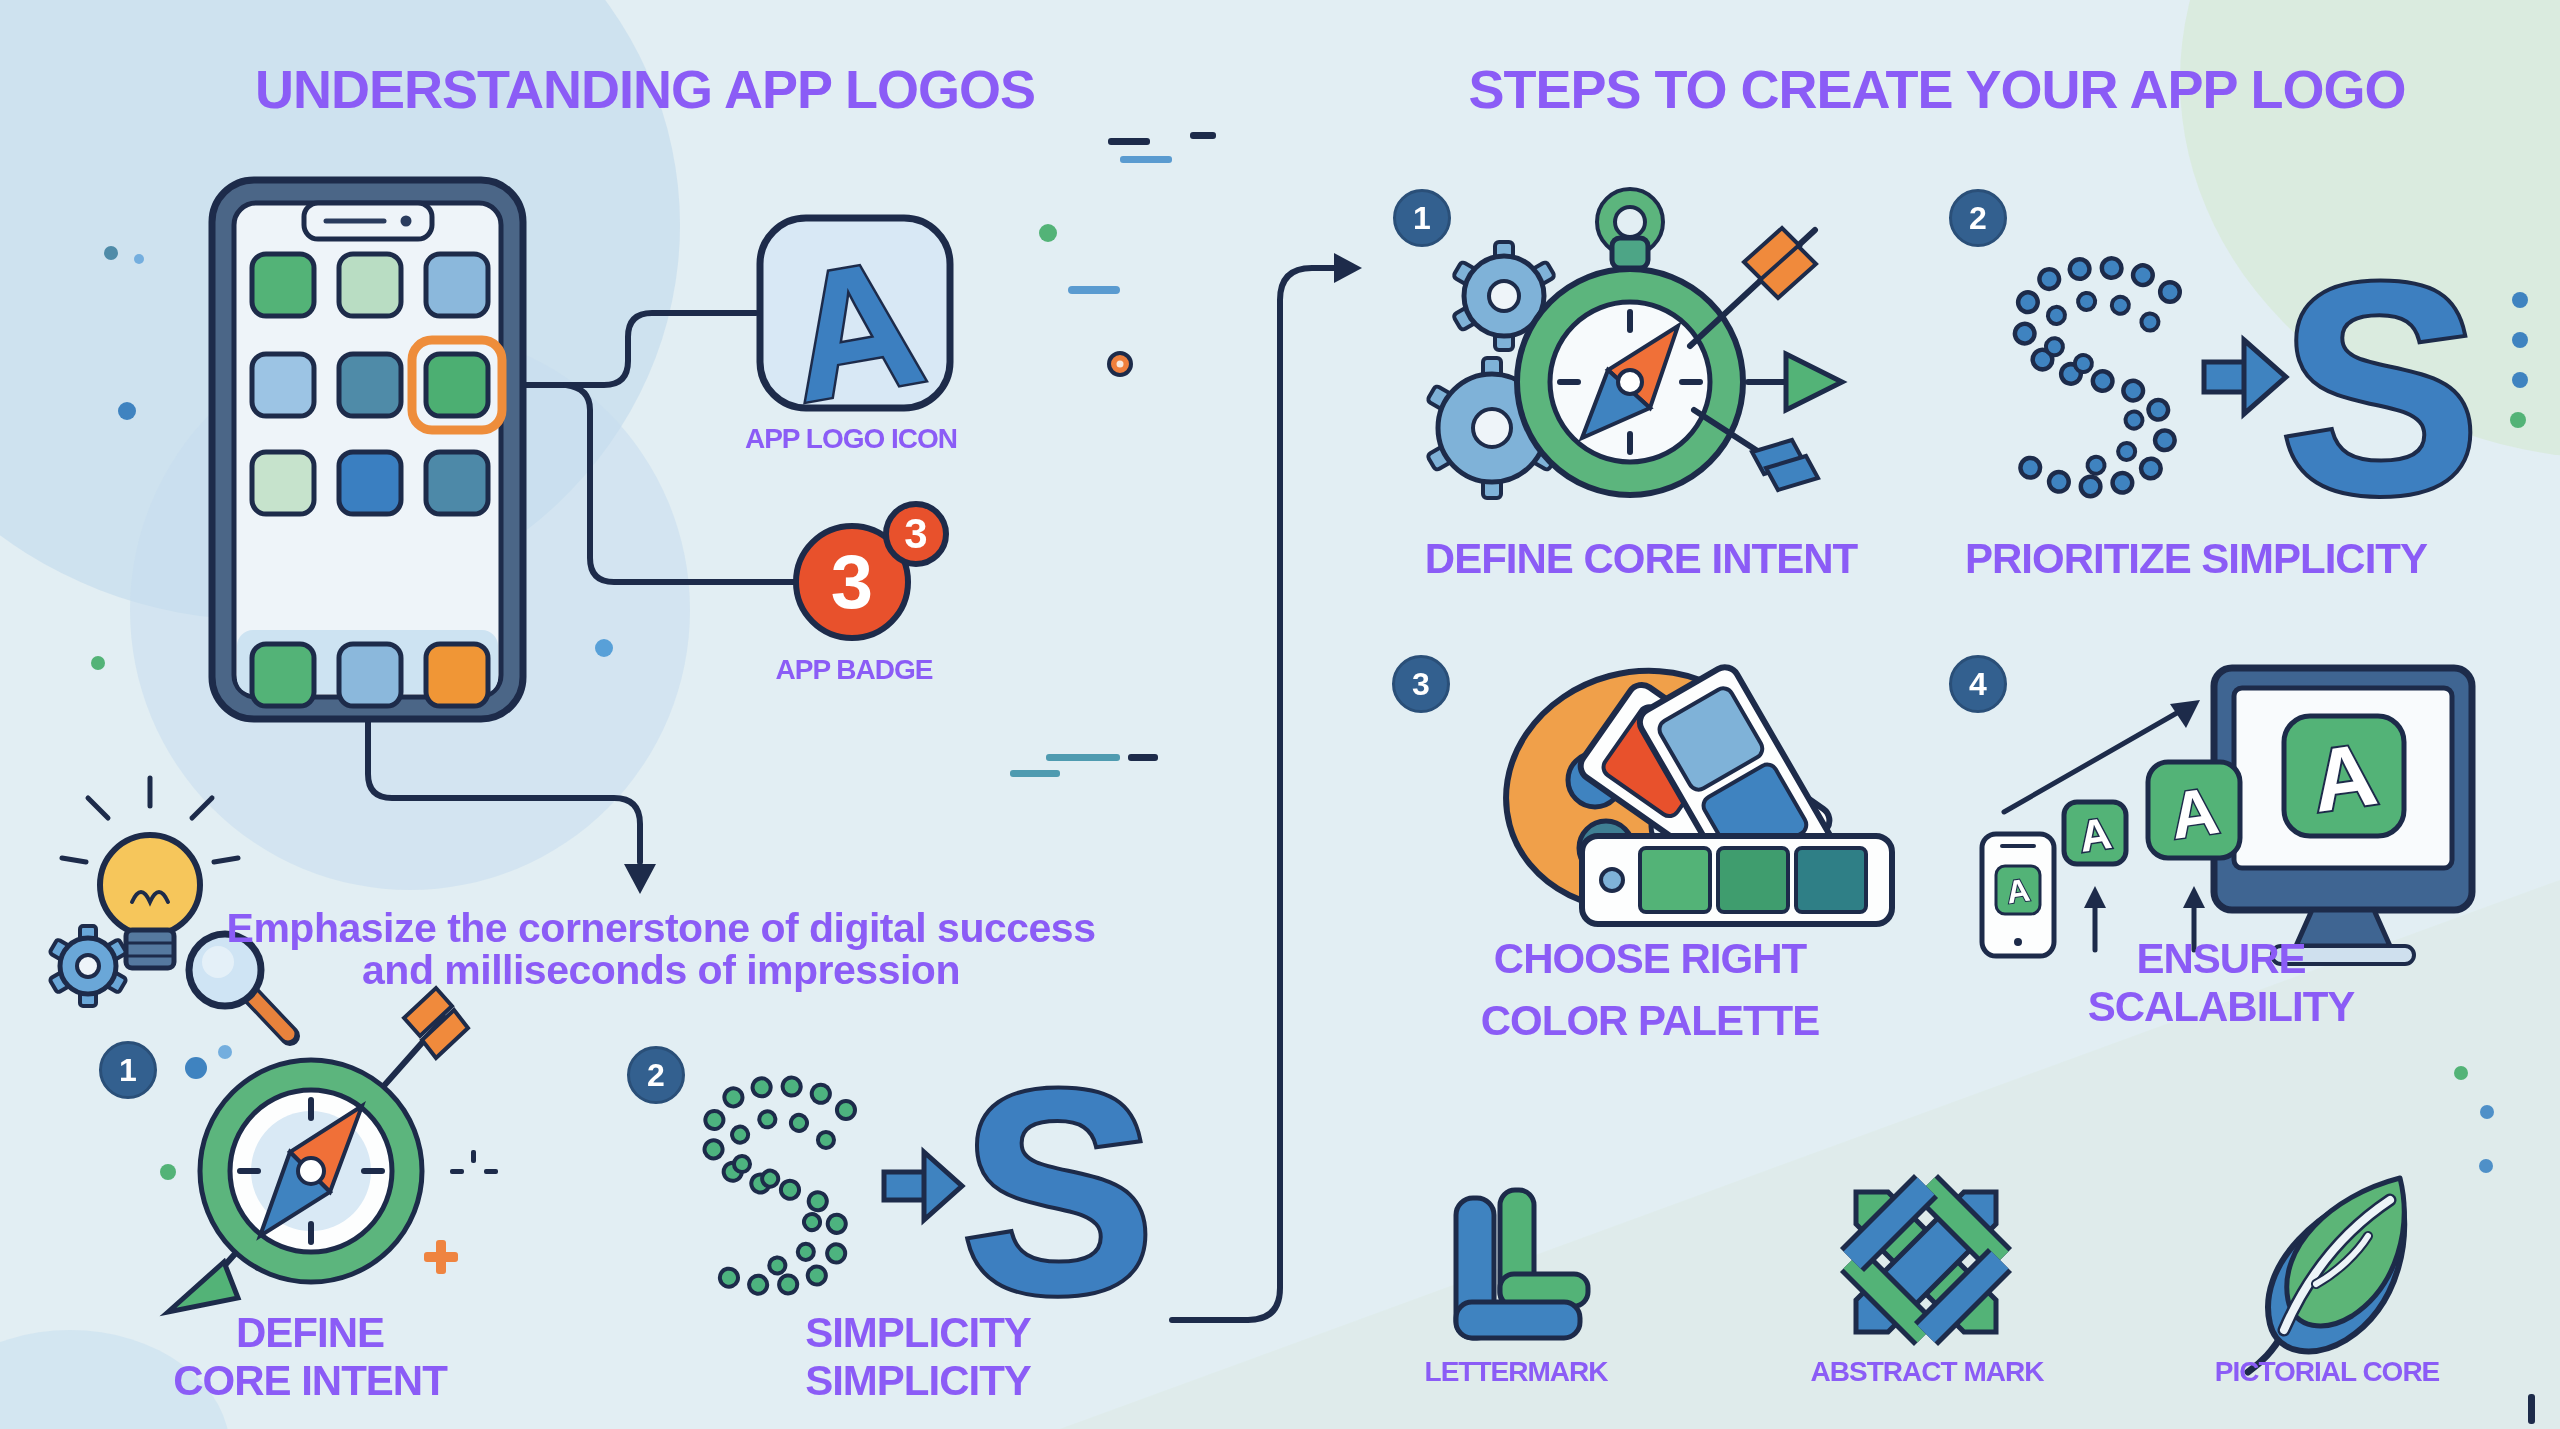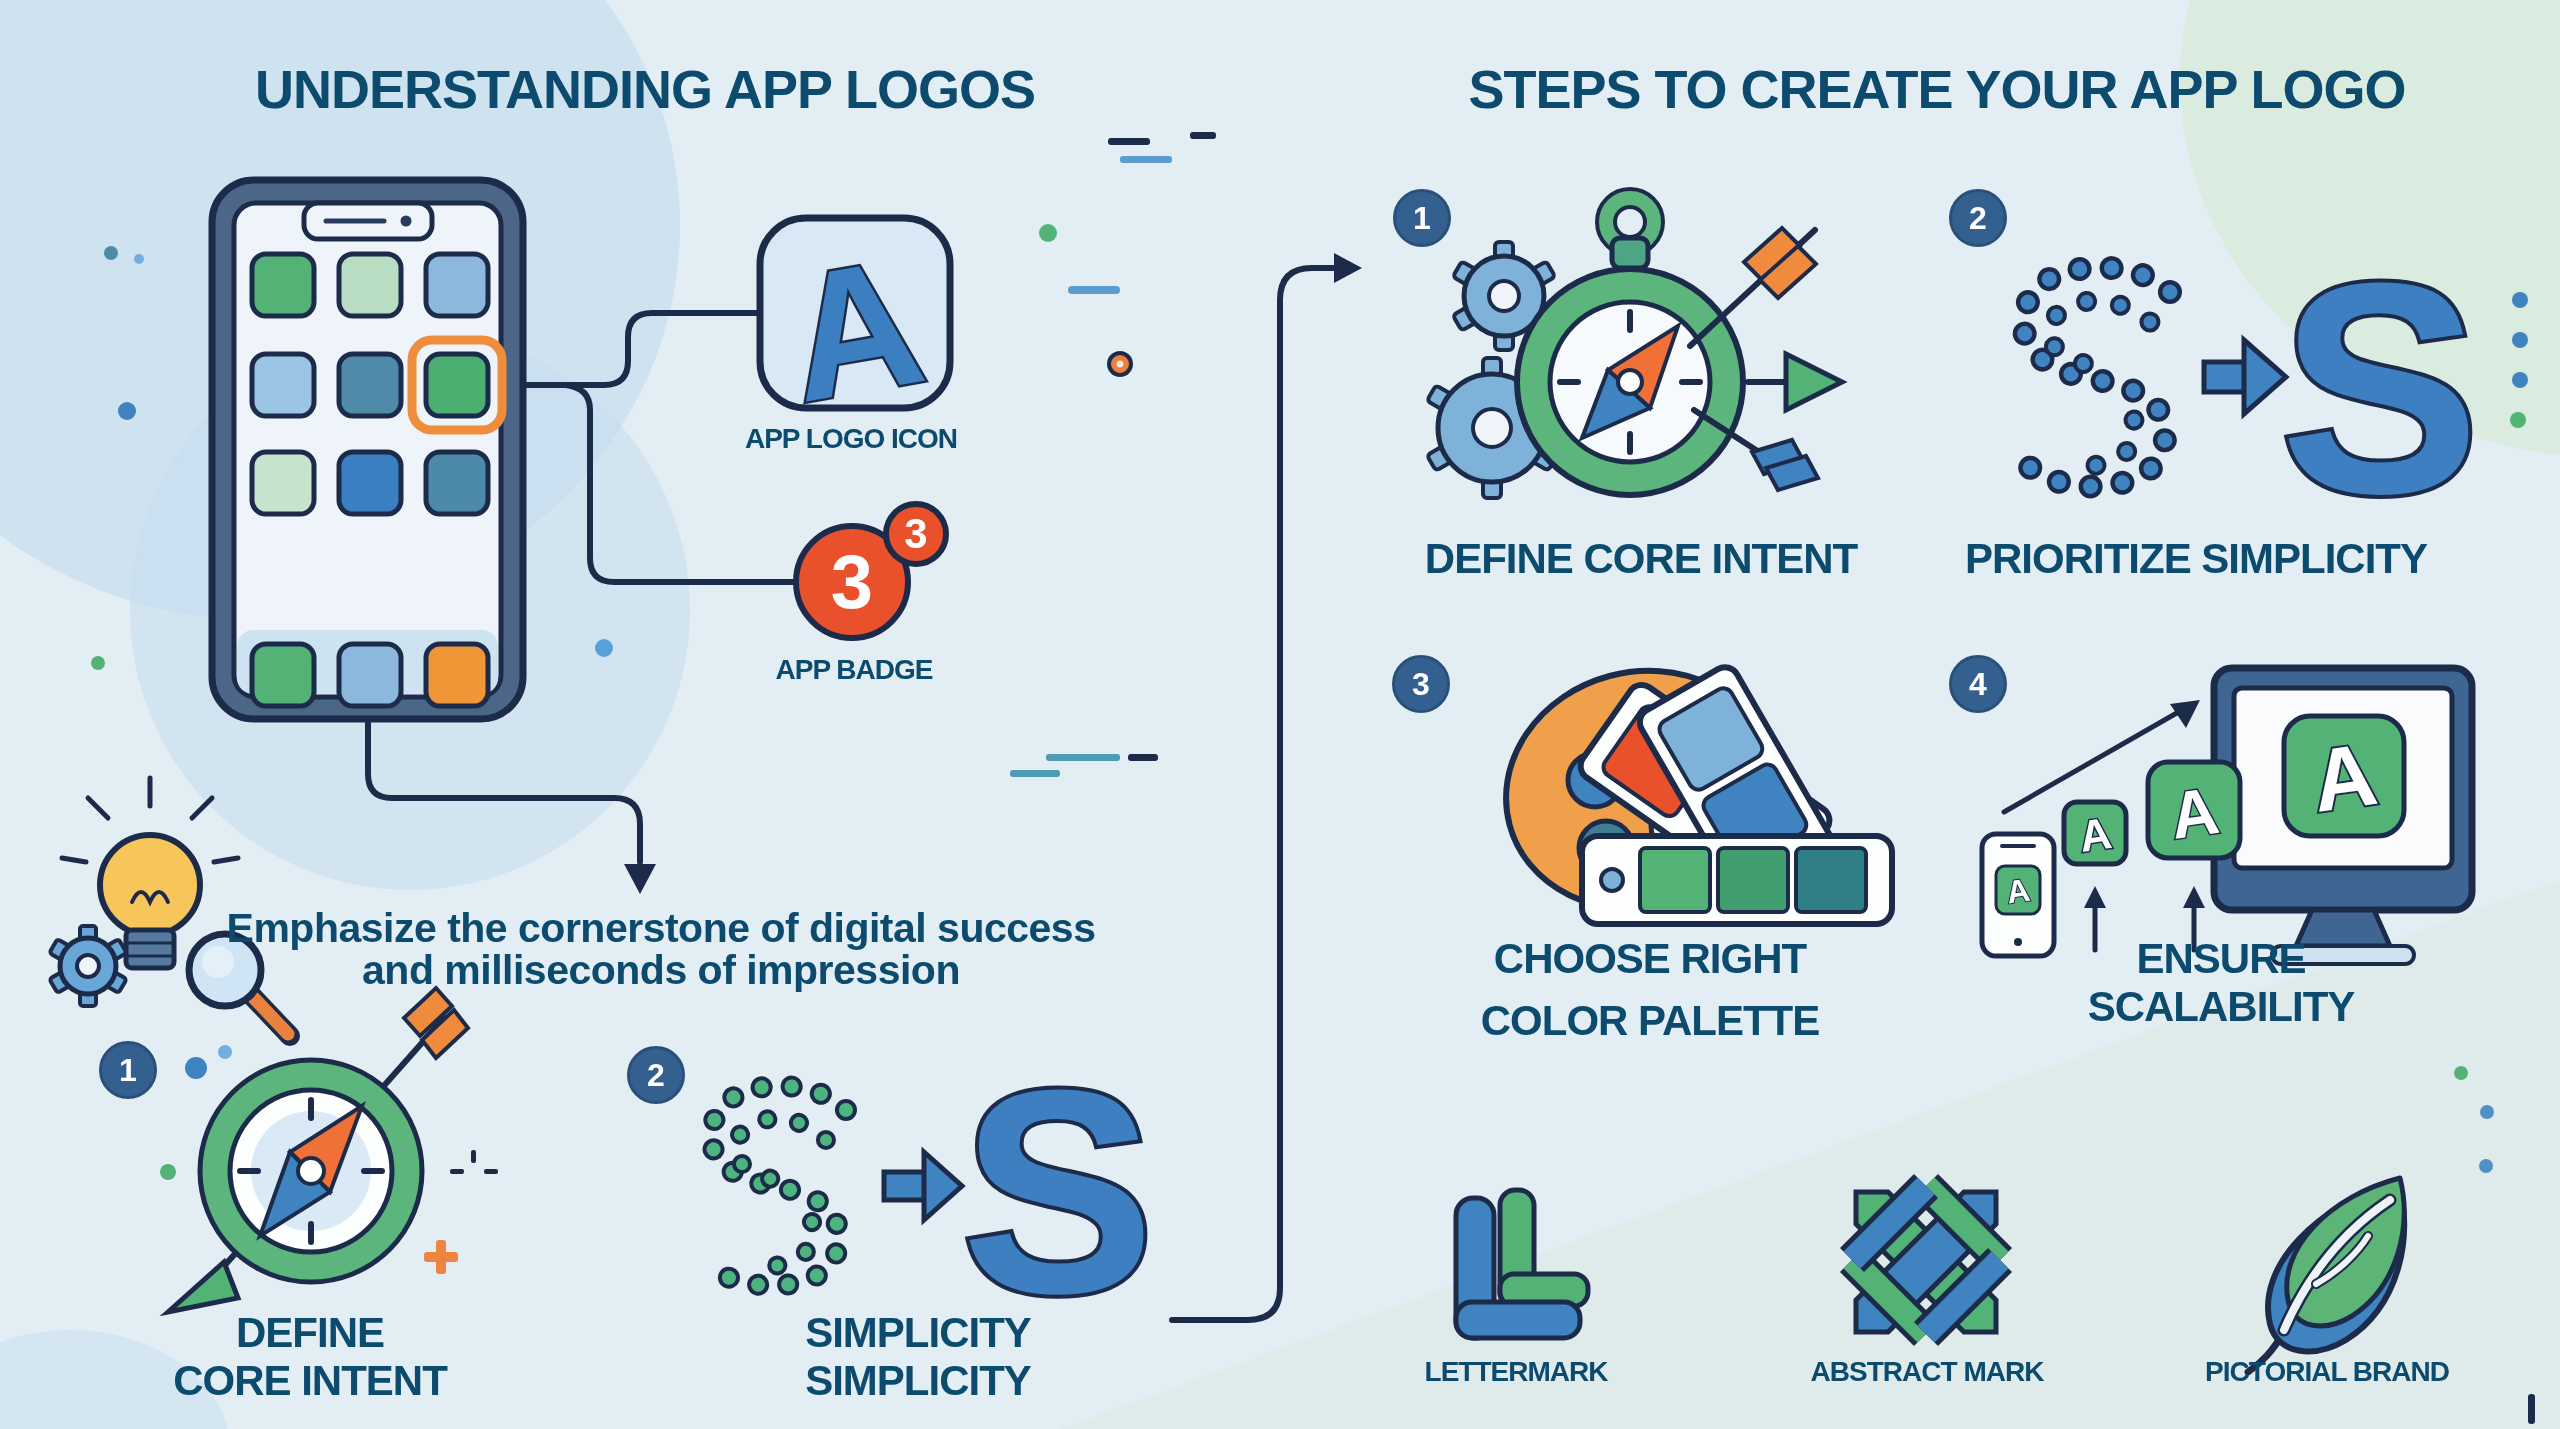--- a/index.html
+++ b/index.html
@@ -3,21 +3,21 @@
 <meta charset="utf-8">
 <style>
   html,body{margin:0;padding:0;background:#ffffff;}
   .stage{position:relative;width:2560px;height:1429px;background:#e2eef3;overflow:hidden;
          font-family:"Liberation Sans","DejaVu Sans",sans-serif;}
   .blob{position:absolute;border-radius:50%;}
   .band{position:absolute;left:0;top:0;width:2560px;height:1429px;
         clip-path:polygon(1060px 1429px,2560px 880px,2560px 1429px);background:#dceae3;opacity:.55;}
   svg.art{position:absolute;left:0;top:0;}
   .ln{fill:none;stroke:#1d2b4a;stroke-width:6;stroke-linecap:round;stroke-linejoin:round;}
-  .txt{position:absolute;transform:translateX(-50%);white-space:nowrap;color:#0c4a6e;
+  .txt{position:absolute;transform:translateX(-50%);white-space:nowrap;color:#8b5cf6;
        font-weight:bold;line-height:1;text-align:center;letter-spacing:-1px;}
   .t54{font-size:54px;letter-spacing:-1px;}
   .t42{font-size:42px;}
   .t40{font-size:28px;}
   .t41{font-size:41px;letter-spacing:-0.5px;}
   .badge{position:absolute;width:52px;height:52px;border-radius:50%;background:#33608f;
          border:3px solid #2a4f78;color:#ffffff;display:flex;align-items:center;justify-content:center;
          font-size:32px;font-weight:bold;}
   .sletter{font-family:"Liberation Sans","DejaVu Sans",sans-serif;font-weight:bold;text-anchor:middle;}
 </style>
@@ -377,15 +377,15 @@
 
   <div class="txt t42" style="left:1641px;top:538px;">DEFINE CORE INTENT</div>
   <div class="txt t42" style="left:2196px;top:538px;">PRIORITIZE SIMPLICITY</div>
   <div class="txt t42" style="left:1650px;top:938px;">CHOOSE RIGHT</div>
   <div class="txt t42" style="left:1650px;top:986px;margin-top:14px;">COLOR PALETTE</div>
   <div class="txt t42" style="left:2221px;top:938px;">ENSURE</div>
   <div class="txt t42" style="left:2221px;top:986px;">SCALABILITY</div>
 
   <div class="txt t40" style="left:1516px;top:1358px;">LETTERMARK</div>
   <div class="txt t40" style="left:1927px;top:1358px;">ABSTRACT MARK</div>
-  <div class="txt t40" style="left:2327px;top:1358px;">PICTORIAL BRAND</div>
+  <div class="txt t40" style="left:2327px;top:1358px;">PICTORIAL CORE</div>
 
 </div>
 
 </body></html>

